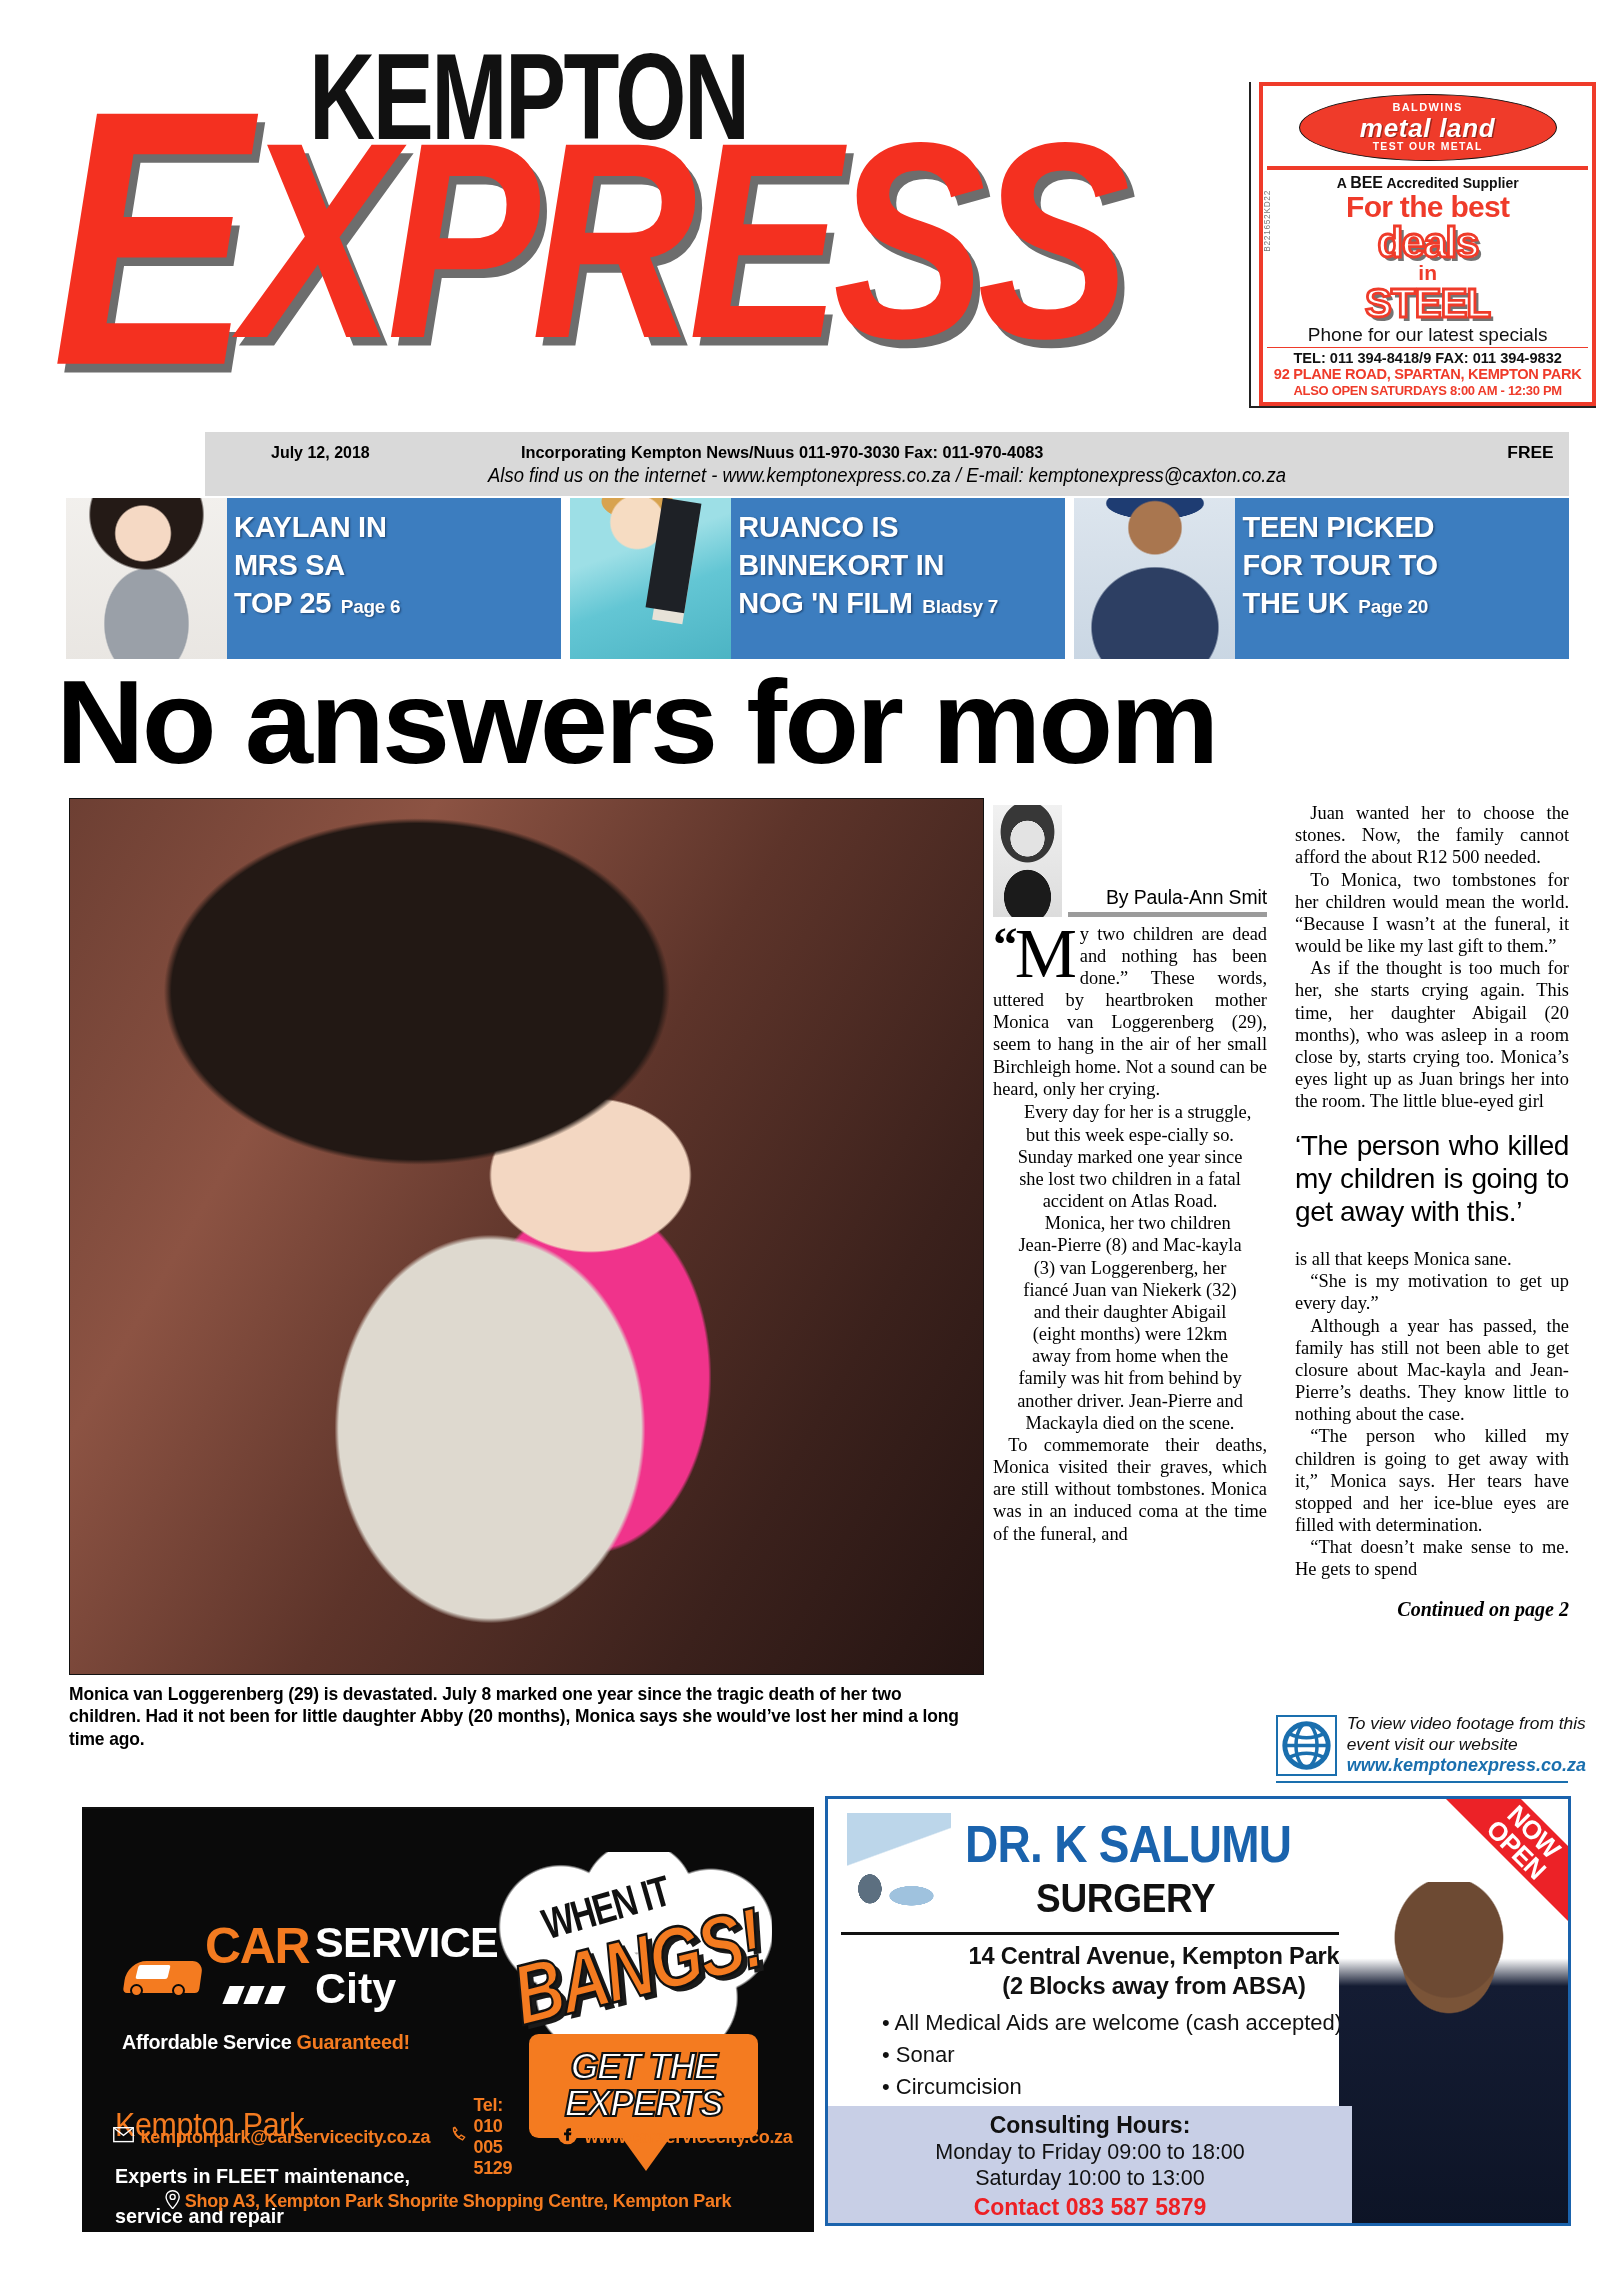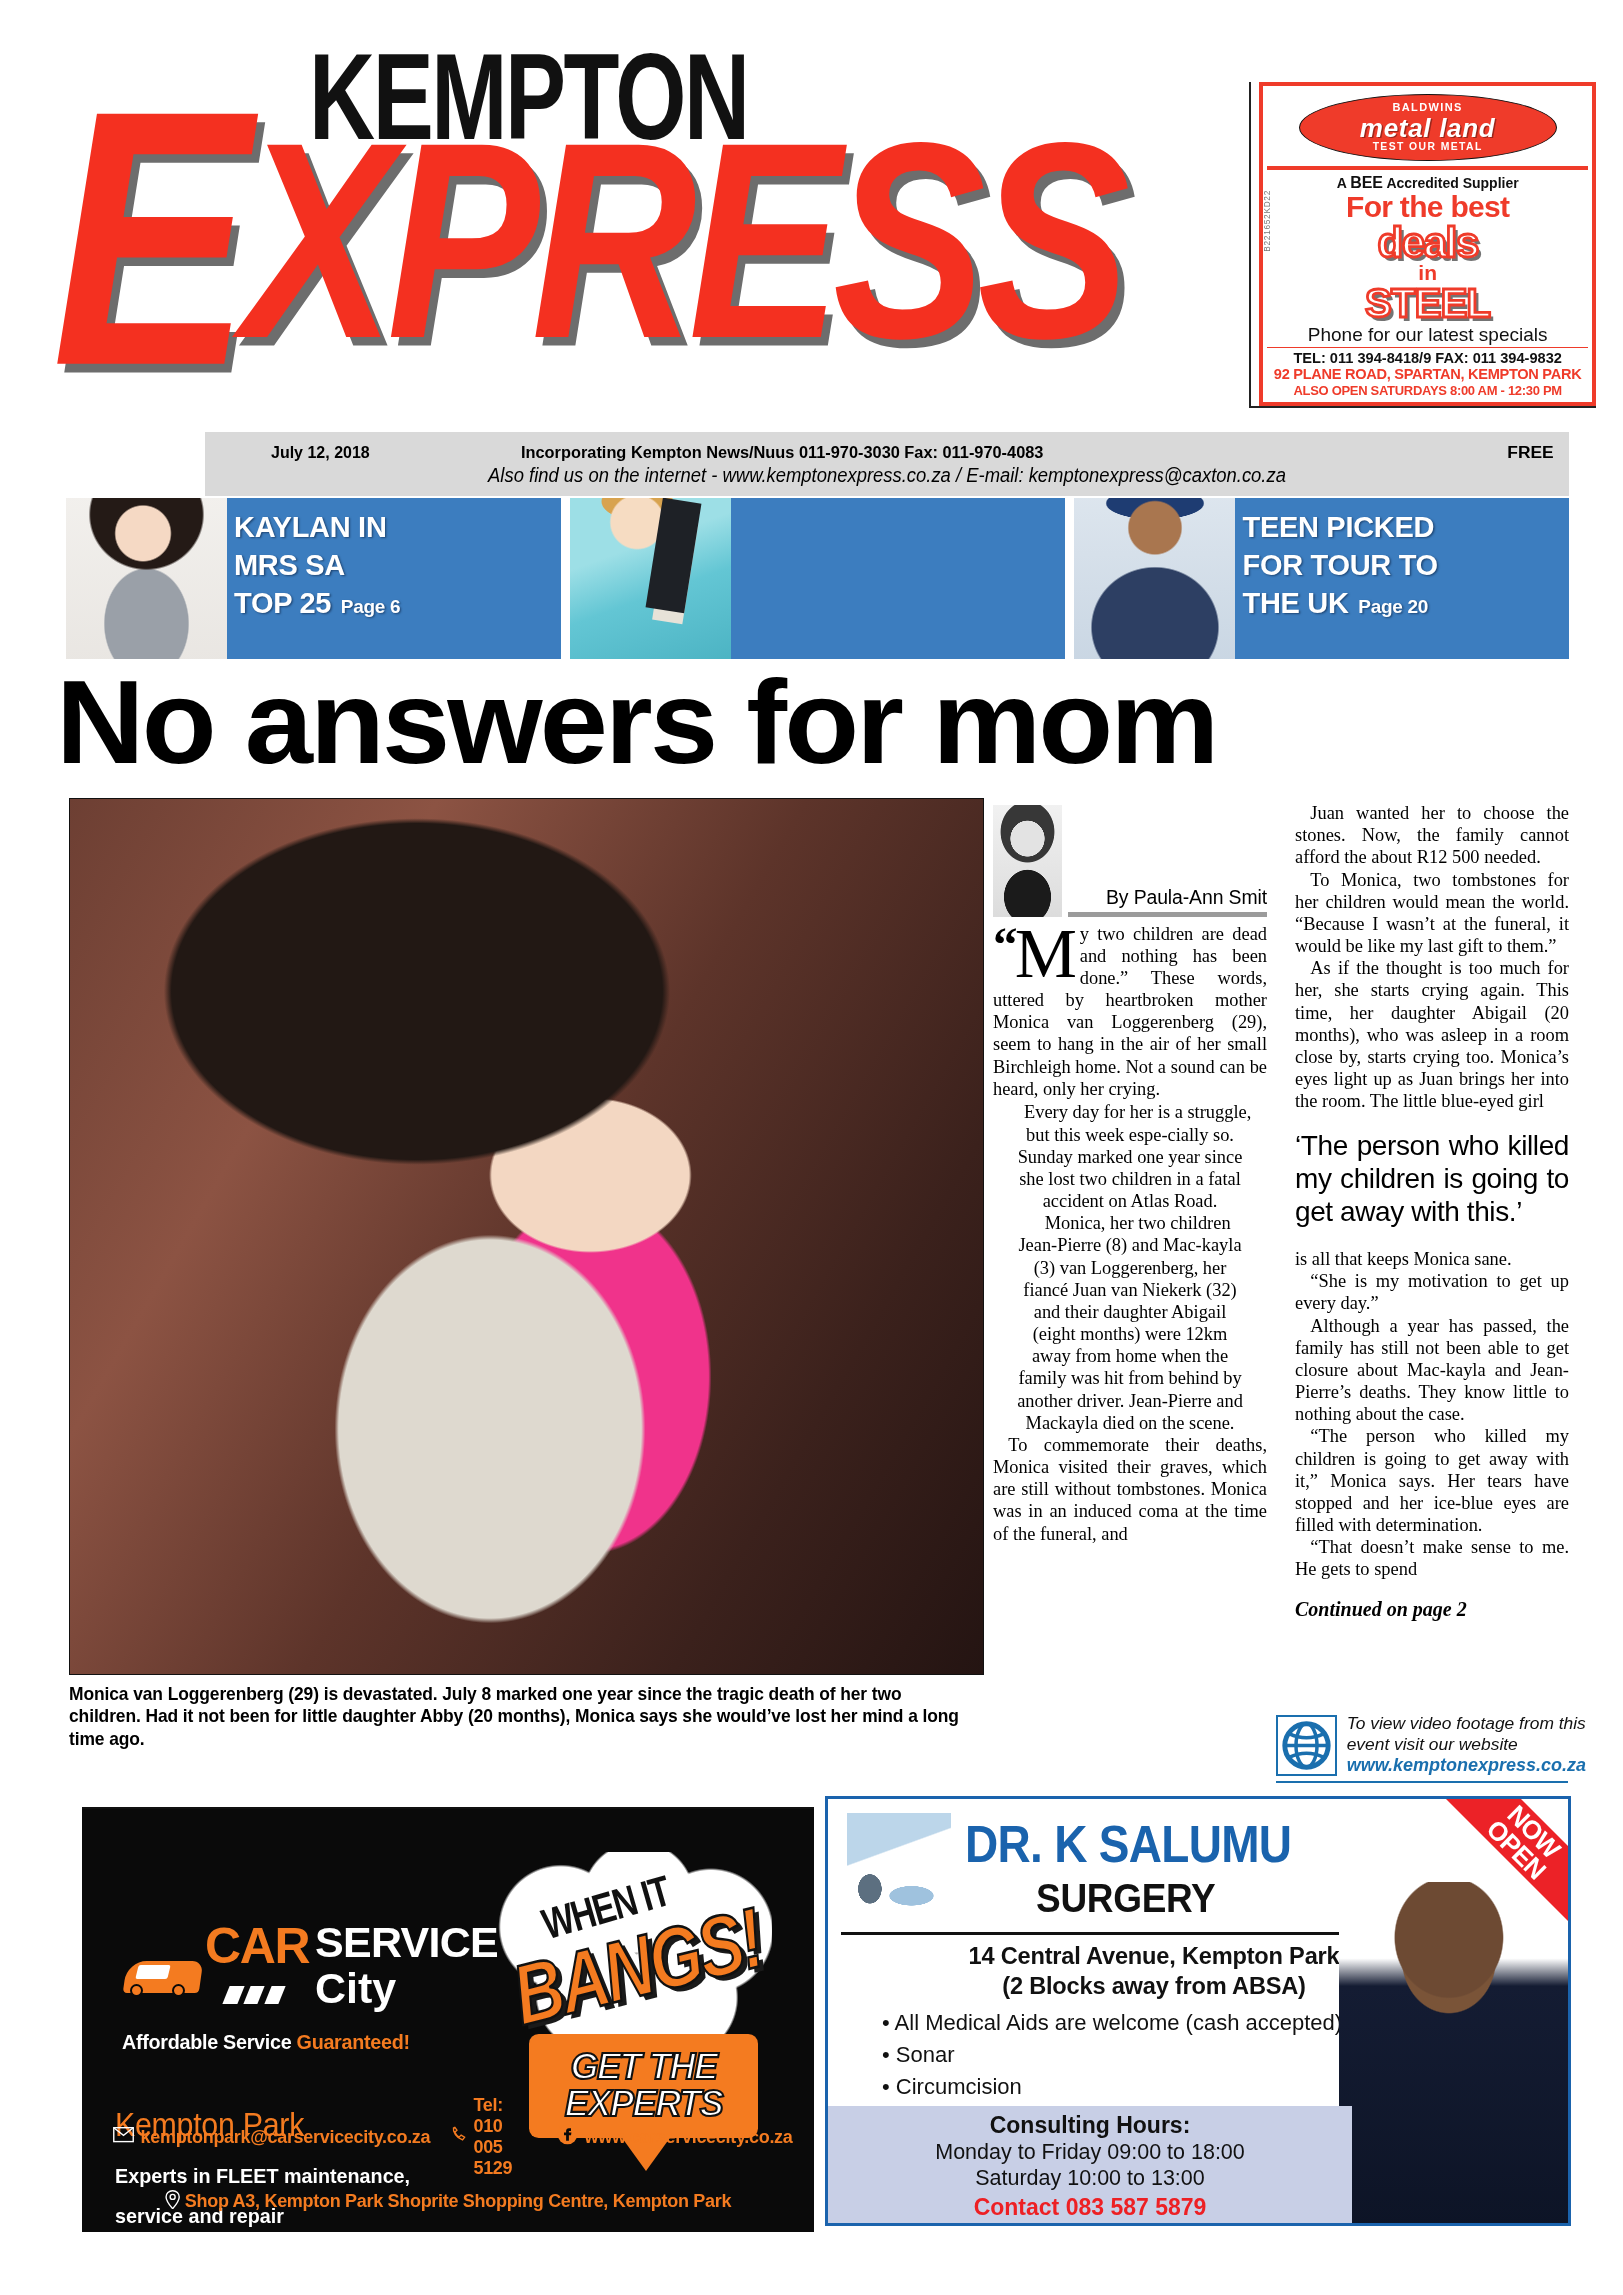--- a/index.html
+++ b/index.html
@@ -361,21 +361,21 @@
     margin: 18px 0 19.4px 0;
     text-indent: 0;
     letter-spacing: -0.4px;
   }
 
   .continued {
     font-family: "Liberation Serif", serif;
     font-style: italic;
     font-weight: bold;
     font-size: 20px;
-    text-align: left;
+    text-align: right;
     margin-top: 16.7px;
   }
 
   
   .webbox {
     position: absolute;
     left: 1276px; top: 1709px;
     width: 292px; height: 74px;
     display: flex;
     align-items: center;
@@ -655,20 +655,25 @@
     <div class="teaser-text">
       <div>KAYLAN IN</div>
       <div>MRS SA</div>
       <div><span>TOP 25</span><span class="page">Page 6</span></div>
     </div>
   </div>
   <div class="teaser">
     <div class="teaser-photo">
         <div class="photo-ruanco"></div>
       </div>
+    <div class="teaser-text">
+      <div>RUANCO IS</div>
+      <div>BINNEKORT IN</div>
+      <div><span>NOG 'N FILM</span><span class="page">Bladsy 7</span></div>
+    </div>
   </div>
   <div class="teaser">
     <div class="teaser-photo">
         <div class="photo-teen"></div>
       </div>
     <div class="teaser-text">
       <div>TEEN PICKED</div>
       <div>FOR TOUR TO</div>
       <div><span>THE UK</span><span class="page">Page 20</span></div>
     </div>

